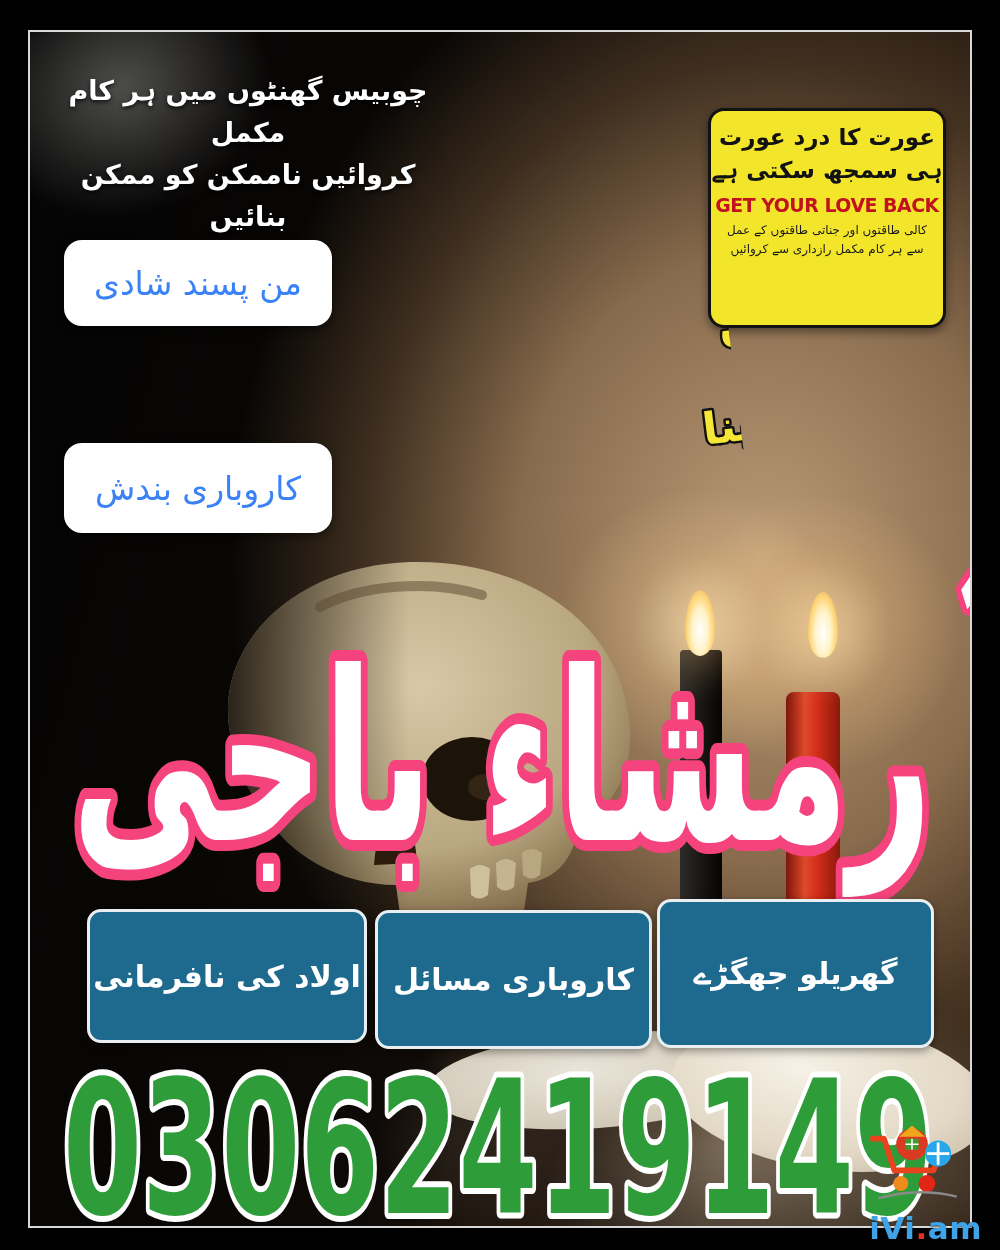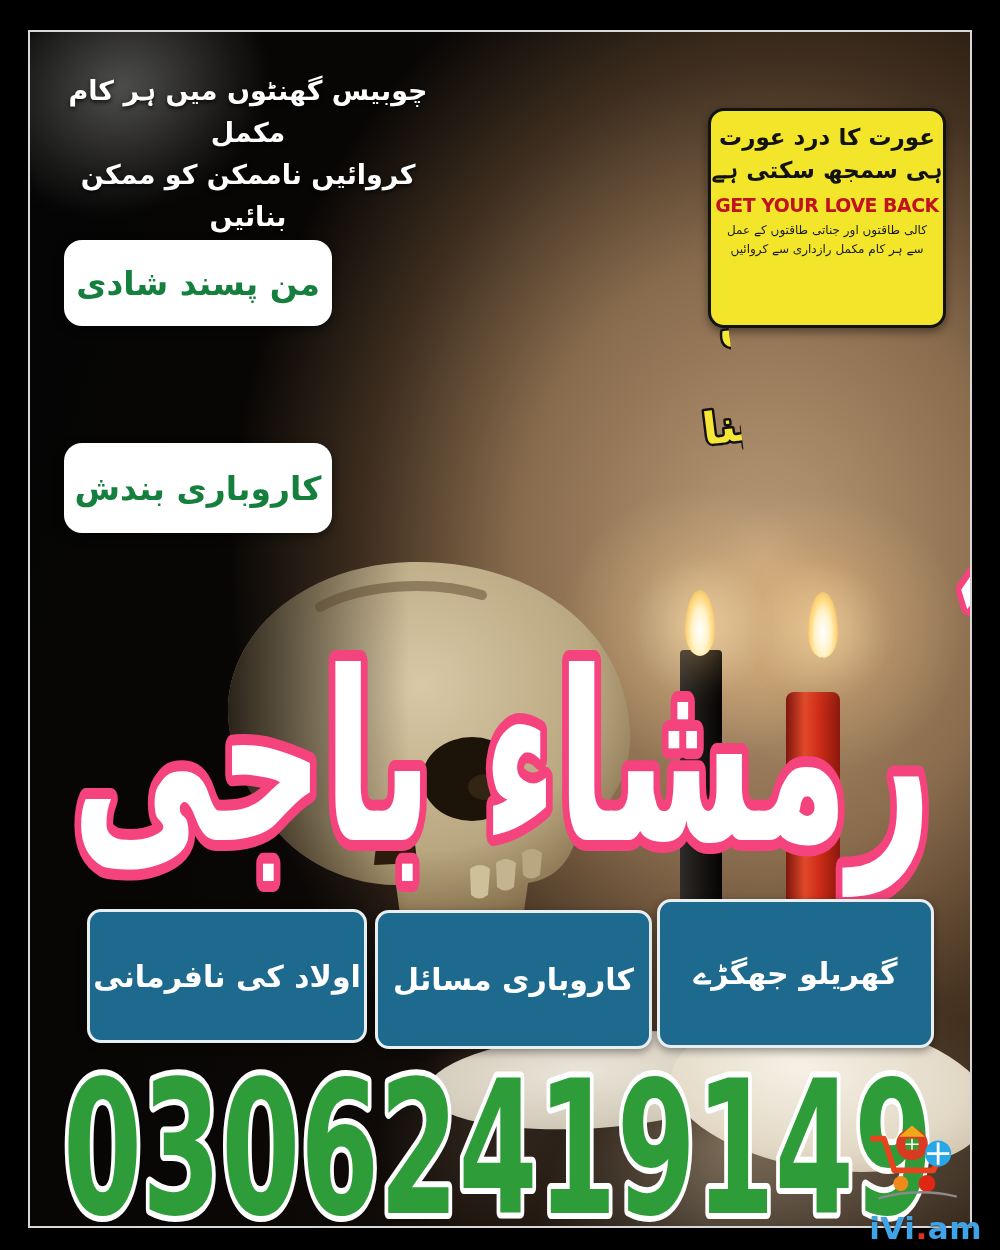--- a/index.html
+++ b/index.html
@@ -56,21 +56,21 @@
     background:#f3e52a;border:3px solid #121212;border-radius:16px;
     text-align:center;padding-top:10px;box-sizing:content-box;
     box-shadow:0 4px 10px rgba(0,0,0,0.45);
   }
   .offer-urdu{color:#121212;font-size:23px;font-weight:bold;line-height:1.45;}
   .offer-english{color:#c1121f;font-size:19.5px;font-weight:bold;letter-spacing:-0.5px;white-space:nowrap;margin:6px 0 4px 0;transform:scaleX(0.97);}
   .offer-detail{color:#1a1a1a;font-size:12px;line-height:1.6;font-weight:500;}
 
   .service-card{
     position:absolute;left:34px;width:268px;background:#fff;border-radius:18px;
-    color:#15803d;font-weight:bold;font-size:33px;text-align:center;
+    color:#3b82f6;font-weight:normal;font-size:33px;text-align:center;
     box-shadow:0 3px 10px rgba(0,0,0,0.55);
     display:flex;align-items:center;justify-content:center;
   }
   .sc1{top:208px;height:86px;}
   .sc2{top:309px;height:90px;}
   .sc3{top:411px;height:90px;}
 
   .center-note{position:absolute;left:355px;top:252px;width:350px;height:215px;transform:rotate(-7deg);}
 
   .title-svg{position:absolute;left:6px;top:408px;width:932px;height:480px;overflow:visible;}

